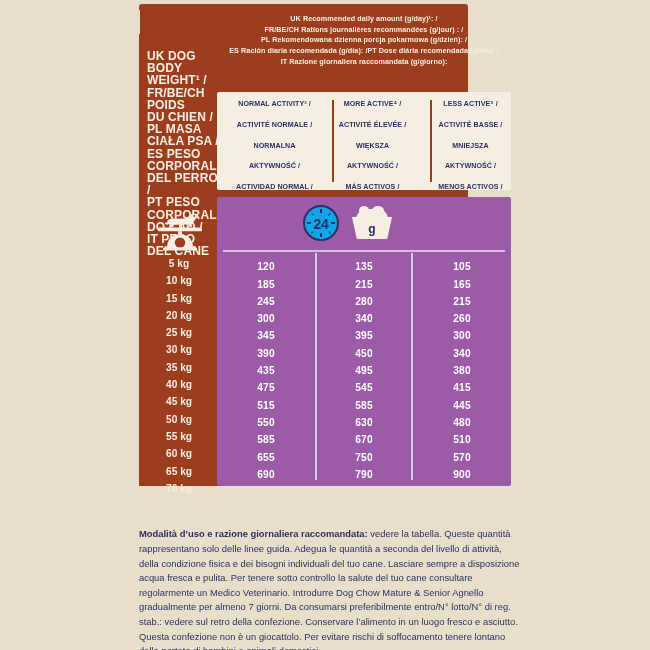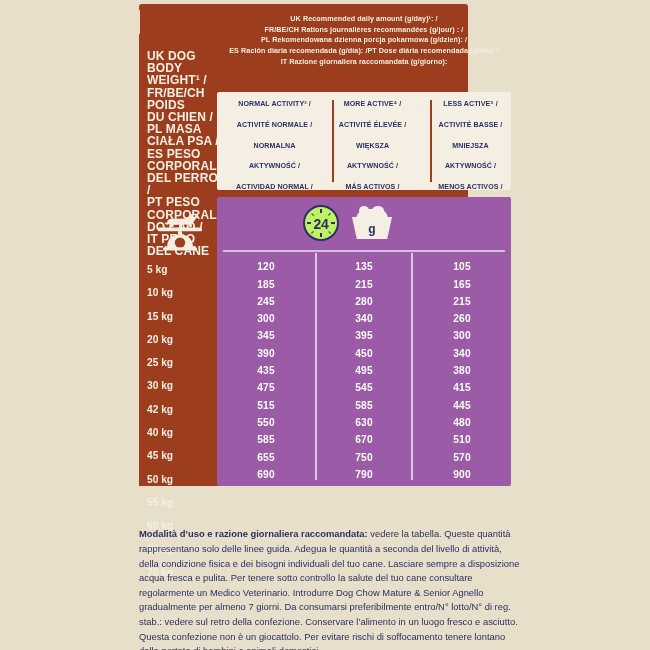--- a/index.html
+++ b/index.html
@@ -135,21 +135,21 @@
     background: #e0d3e5;
     opacity: .85;
   }
   .clock {
     position: absolute;
     left: 86px;
     top: 8px;
     width: 36px;
     height: 36px;
     border-radius: 50%;
-    background: #bef264;
+    background: #0ea5e9;
     border: 2.2px solid #2c2f63;
     box-sizing: border-box;
   }
   .clock .num {
     position: absolute;
     left: 0; right: 0;
     top: 9px;
     text-align: center;
     color: #2c2f63;
     font-size: 14px;
@@ -244,24 +244,24 @@
   
   .weights {
     position: absolute;
     left: 8px;
     top: 251px;
     width: 64px;
   }
   .weights .w {
     height: 17.3px;
     line-height: 17.3px;
+    text-align: center;
     color: #f4efe2;
     font-size: 10.2px;
     font-weight: bold;
-    margin-top: 6px;
   }
 
   
   .dogscale {
     position: absolute;
     left: 16px;
     top: 201px;
     width: 50px;
     height: 46px;
   }
@@ -365,21 +365,21 @@
       </svg>
     </div>
 
     <div class="weights">
       <div class="w">5 kg</div>
       <div class="w">10 kg</div>
       <div class="w">15 kg</div>
       <div class="w">20 kg</div>
       <div class="w">25 kg</div>
       <div class="w">30 kg</div>
-      <div class="w">42 kg</div>
+      <div class="w">35 kg</div>
       <div class="w">40 kg</div>
       <div class="w">45 kg</div>
       <div class="w">50 kg</div>
       <div class="w">55 kg</div>
       <div class="w">60 kg</div>
       <div class="w">65 kg</div>
       <div class="w">70 kg</div>
     </div>
 
     <div class="purple">

